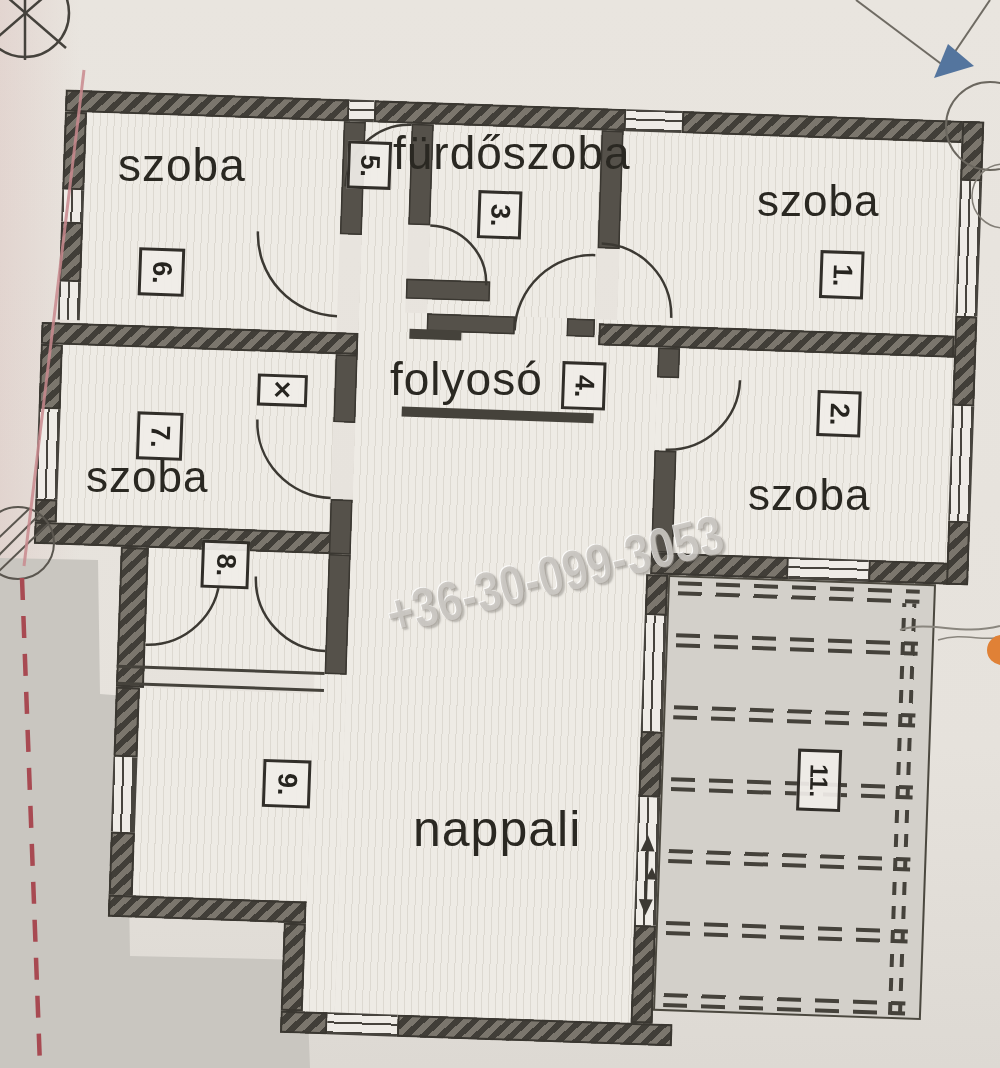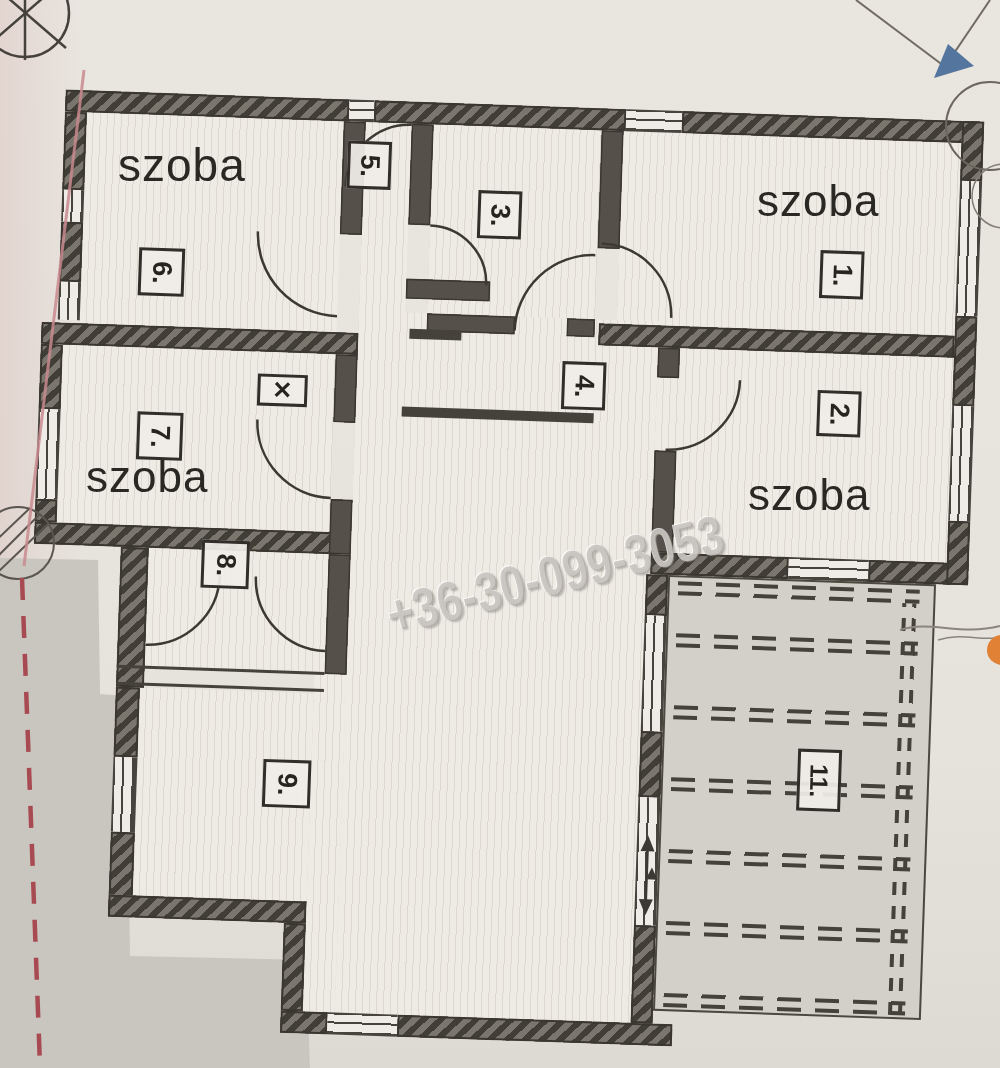--- a/index.html
+++ b/index.html
@@ -217,22 +217,25 @@
     <circle cx="1004" cy="196" r="32" fill="none" stroke="#827e76" stroke-width="1.5"></circle>
     <g fill="none" stroke="#8a867e">
       <path d="M 900 630 C 930 620, 960 636, 1000 626" stroke-width="2"></path>
       <path d="M 938 640 C 962 632, 984 642, 1000 637" stroke-width="1.5"></path>
     </g>
     <circle cx="1002" cy="650" r="15" fill="#e08136"></circle>
   </svg>
 
   <div class="labels">
     <div class="label" style="left:118px;top:138px;font-size:46px;">szoba</div>
+    <div class="label" style="left:393px;top:126px;font-size:46px;">fürdőszoba</div>
     <div class="label" style="left:757px;top:176px;font-size:44px;">szoba</div>
     <div class="label" style="left:748px;top:470px;font-size:44px;">szoba</div>
+    <div class="label" style="left:390px;top:352px;font-size:46px;">folyosó</div>
     <div class="label" style="left:86px;top:452px;font-size:44px;">szoba</div>
+    <div class="label" style="left:413px;top:800px;font-size:50px;">nappali</div>
   </div>
 
   <div class="watermark">
     <span class="squeeze">+36-30-099-3053</span>
   </div>
 
 </div>
 
 </body></html>

